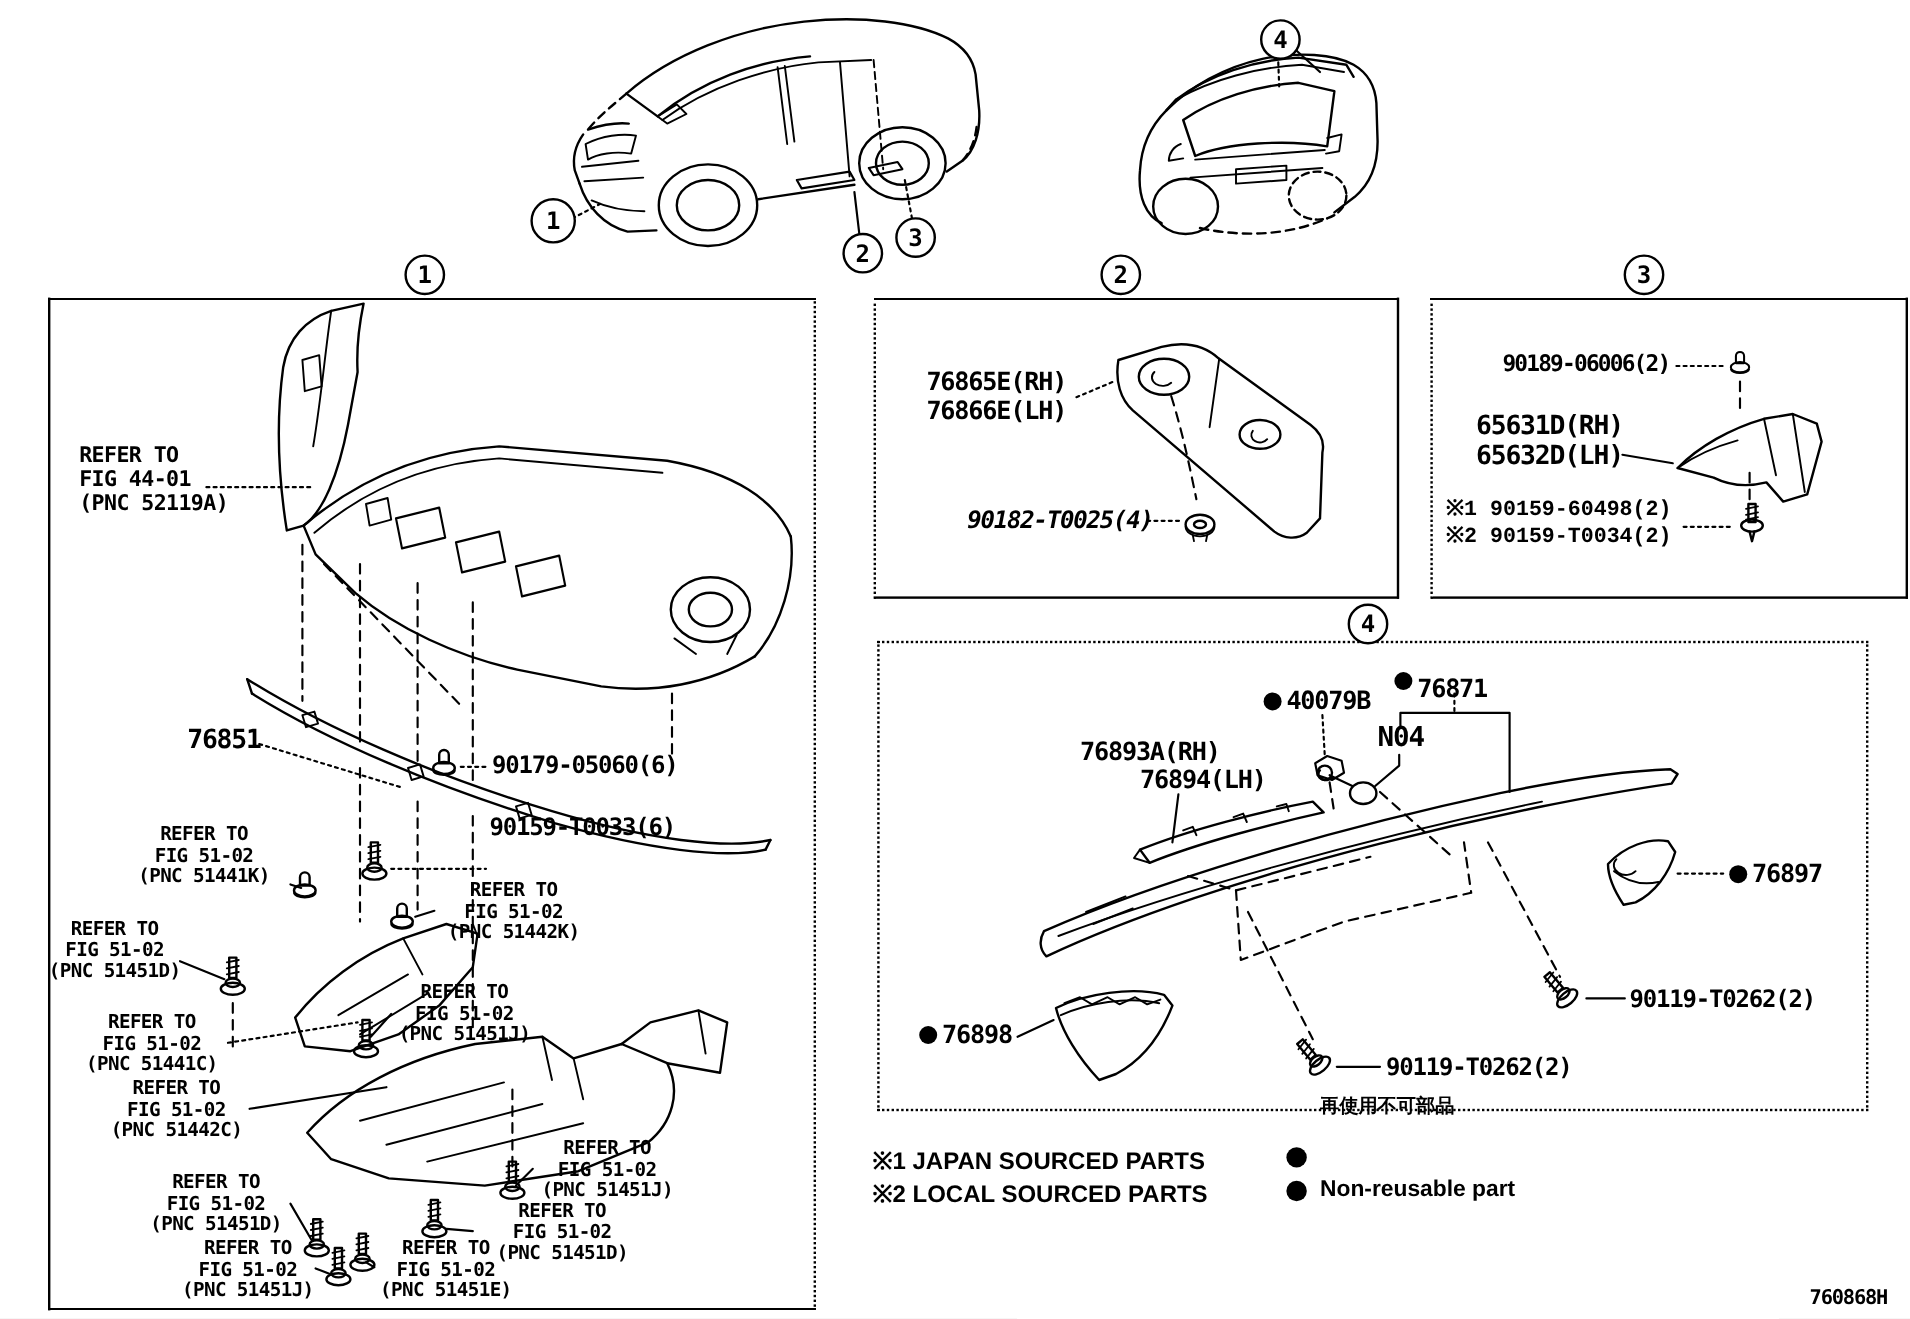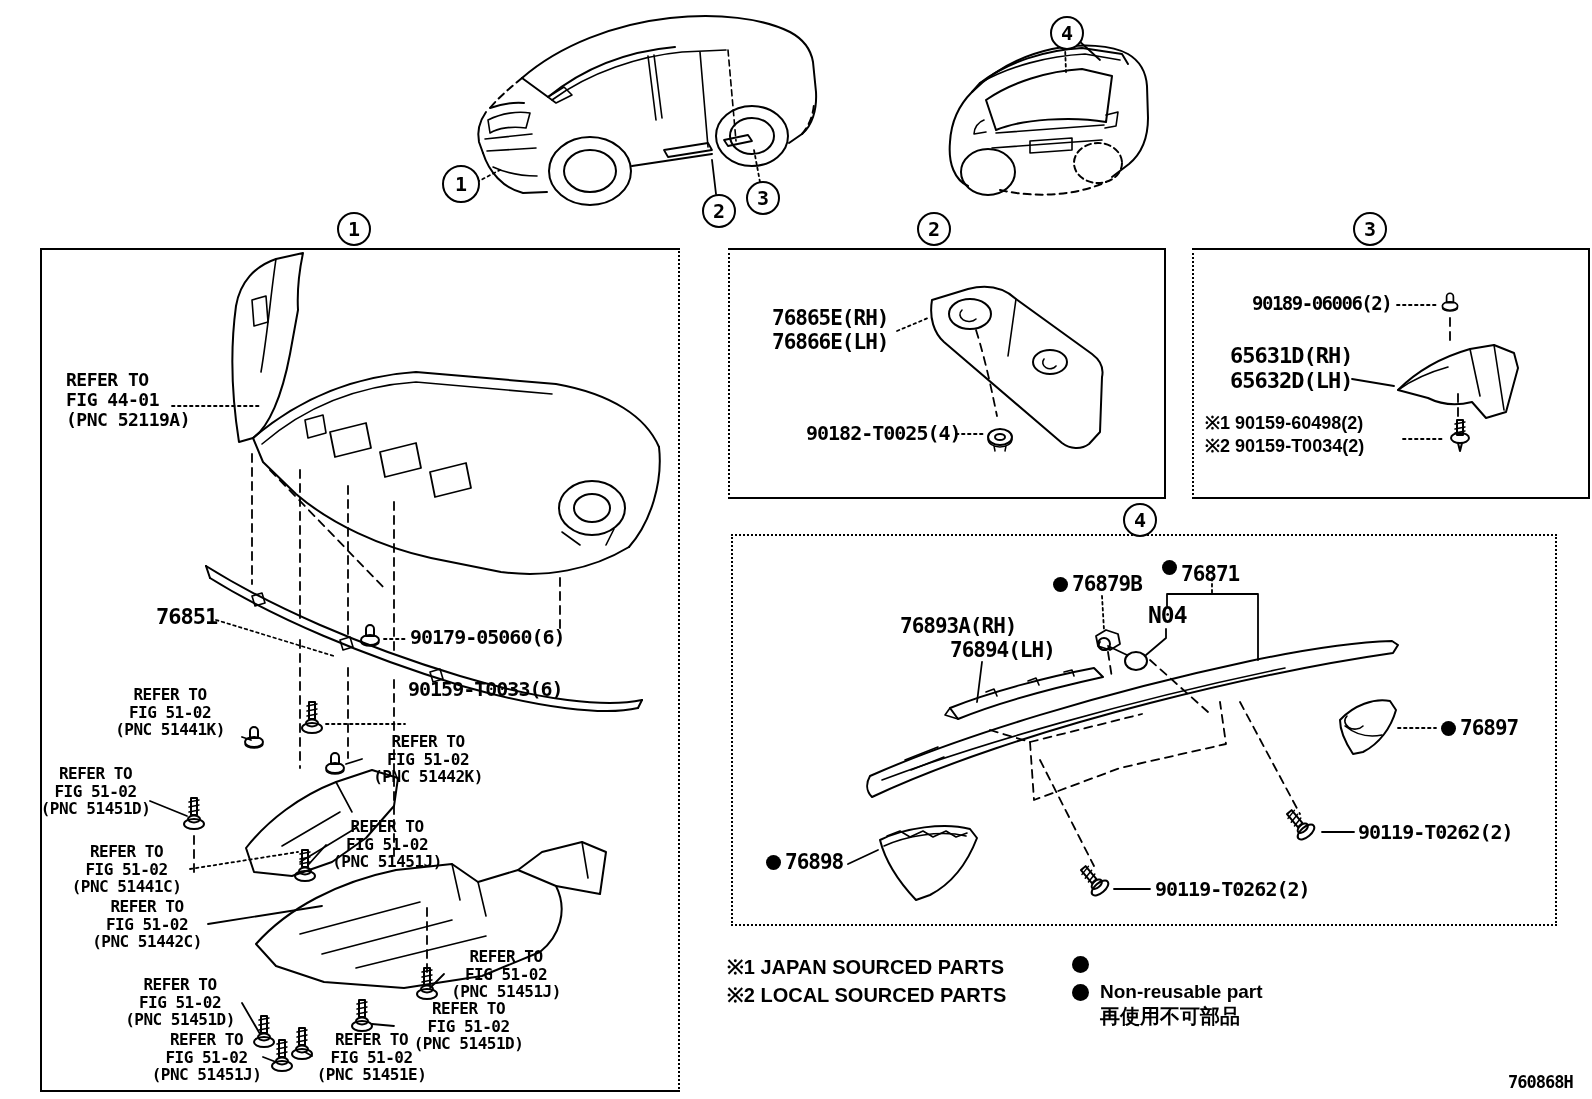--- a/index.html
+++ b/index.html
@@ -10,21 +10,21 @@
   .lbl{position:absolute;white-space:nowrap;font-weight:bold;letter-spacing:-1px;}
   .pn{font-size:20px;}
   .pn-sm{font-size:19px;letter-spacing:-1.5px;}
   .ref{font-size:16px;line-height:17.5px;text-align:center;letter-spacing:-0.5px;font-weight:bold;position:absolute;}
   .ref div{white-space:nowrap;}
   .callout{position:absolute;width:30px;height:30px;border:2.5px solid #000;border-radius:50%;
            background:#fff;display:flex;align-items:center;justify-content:center;
            font-weight:bold;font-size:20px;z-index:5;}
   .dot{position:absolute;background:#000;border-radius:50%;width:15px;height:15px;}
   .sans{font-family:"Liberation Sans",sans-serif;letter-spacing:0;}
-  .djv{font-family:Liberation Sans, sans-serif;letter-spacing:0;}
+  .djv{font-family:Liberation Mono, monospace;letter-spacing:0;}
 </style>
 </head>
 <body>
 
 <div id="stage">
 
   <div class="box" style="left:40px;top:248px;width:636px;height:840px;border-right-style:dotted;"></div>
   <div class="box" style="left:728px;top:248px;width:434px;height:247px;border-left-style:dotted;"></div>
   <div class="box" style="left:1192px;top:248px;width:394px;height:247px;border-left-style:dotted;"></div>
   <div class="box" style="left:731px;top:534px;width:822px;height:388px;border-style:dotted;"></div>
@@ -340,43 +340,43 @@
       <div>(PNC 51451J)</div>
   </div>
   <div class="ref" style="left:314px;top:1031px;width:115px;">
     <div>REFER TO</div>
       <div>FIG 51-02</div>
       <div>(PNC 51451E)</div>
   </div>
 
   <div class="lbl pn" style="left:772px;top:306px;font-size:21px;">76865E(RH)</div>
   <div class="lbl pn" style="left:772px;top:330px;font-size:21px;">76866E(LH)</div>
-  <div class="lbl pn" style="left:806px;top:421px;">90182-T0025(4)</div>
+  <div class="lbl pn" style="left:806px;top:421px;font-style:italic;">90182-T0025(4)</div>
 
   <div class="lbl pn-sm" style="left:1252px;top:292px;">90189-06006(2)</div>
   <div class="lbl pn" style="left:1230px;top:343px;font-size:22px;">65631D(RH)</div>
   <div class="lbl pn" style="left:1230px;top:368px;font-size:22px;">65632D(LH)</div>
   <div class="lbl pn-sm djv" style="left:1205px;top:410px;font-weight:bold;font-size:18px;">※1 90159-60498(2)</div>
   <div class="lbl pn-sm djv" style="left:1205px;top:433px;font-weight:bold;font-size:18px;">※2 90159-T0034(2)</div>
 
   <div class="dot" style="left:1053px;top:577px;"></div>
-  <div class="lbl pn" style="left:1072px;top:572px;font-size:21px;">76879B</div>
+  <div class="lbl pn" style="left:1072px;top:572px;font-size:21px;">40079B</div>
   <div class="dot" style="left:1162px;top:560px;"></div>
   <div class="lbl pn" style="left:1181px;top:552px;font-size:21px;margin-top:10px;">76871</div>
   <div class="lbl pn" style="left:1148px;top:602px;font-size:23px;">N04</div>
   <div class="lbl pn" style="left:900px;top:614px;font-size:21px;">76893A(RH)</div>
   <div class="lbl pn" style="left:950px;top:638px;font-size:21px;">76894(LH)</div>
   <div class="dot" style="left:1441px;top:721px;"></div>
   <div class="lbl pn" style="left:1460px;top:716px;font-size:21px;">76897</div>
   <div class="lbl pn" style="left:1358px;top:820px;">90119-T0262(2)</div>
   <div class="dot" style="left:766px;top:855px;"></div>
   <div class="lbl pn" style="left:785px;top:850px;font-size:21px;">76898</div>
   <div class="lbl pn" style="left:1155px;top:877px;">90119-T0262(2)</div>
 
   <div class="lbl sans" style="left:727px;top:953px;font-size:20px;">※1 JAPAN SOURCED PARTS</div>
   <div class="lbl sans" style="left:727px;top:981px;font-size:20px;">※2 LOCAL SOURCED PARTS</div>
   <div class="dot" style="left:1072px;top:956px;width:17px;height:17px;"></div>
-  <div class="lbl djv" style="left:1100px;top:1003px;font-size:20px;font-weight:bold;">再使用不可部品</div>
+  <div class="lbl djv" style="left:1100px;top:912px;font-size:16px;font-weight:bold;">再使用不可部品</div>
   <div class="dot" style="left:1072px;top:984px;width:17px;height:17px;"></div>
   <div class="lbl sans" style="left:1100px;top:981px;font-size:19px;">Non-reusable part</div>
   <div class="lbl" style="left:1508px;top:1072px;font-size:17px;">760868H</div>
 
 </div>
 
 </body></html>

